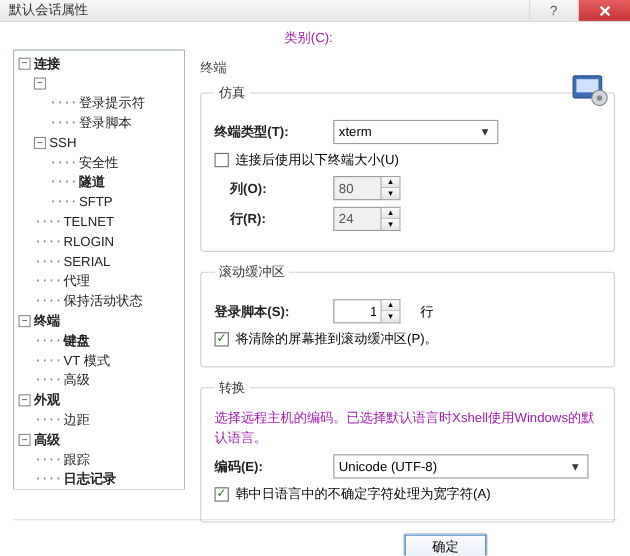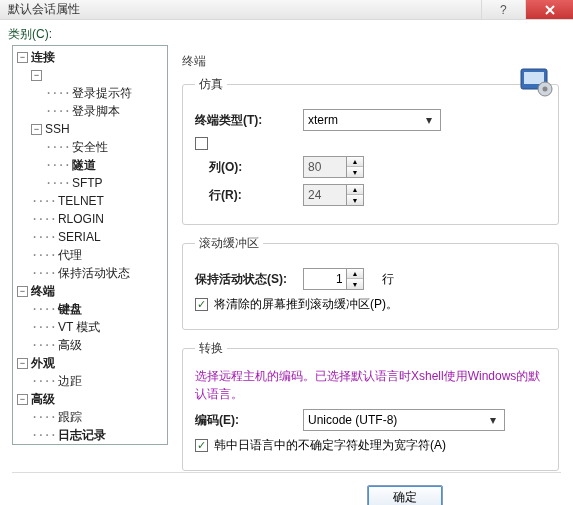--- a/index.html
+++ b/index.html
@@ -4,21 +4,21 @@
 <style>
 * { margin: 0; padding: 0; box-sizing: border-box; font-family: "Microsoft YaHei", "SimSun", Tahoma, sans-serif; font-size: 12px; }
 body { background: #fff; width: 573px; height: 505px; overflow: hidden; position: relative; }
 .titlebar { height: 20px; background: linear-gradient(#f7f7f7,#e6e6e6); border-bottom: 1px solid #d9d9d9; display: flex; align-items: center; padding-left: 8px; }
 .titlebar-title { flex:1; color:#333; }
 .titlebar-btns { display:flex; height:100%; }
 .tbtn { width:44px; display:flex; align-items:center; justify-content:center; border-left:1px solid #d9d9d9; cursor:default; }
 .tbtn.close { background: linear-gradient(#e55e5e,#c83535); color:#fff; width:48px; border-radius:0 0 0 0; }
 .tbtn svg { display:block; }
 .client { display:flex; height:427px; }
-.cat-label { padding:6px 20px 2px 8px; color:#14532d; }
+.cat-label { padding:6px 20px 2px 8px; color:#a21caf;text-align:center; }
 .tree-pane { width:156px; border:1px solid #9aa; margin:0 0 0 12px; height:400px; overflow:auto; background:#fff; }
 .tree-wrap { padding:2px 0; }
 ul.tree, ul.tree ul { list-style:none; padding-left:0; }
 ul.tree li { position:relative; }
 .node-row { display:flex; align-items:center; height:18px; padding-left:4px; white-space:nowrap; cursor:default; }
 .toggle { width:11px; height:11px; border:1px solid #8a8a8a; background:#fff; display:flex; align-items:center; justify-content:center; font-size:9px; line-height:9px; color:#333; margin-right:3px; }
 .dots { color:#888; letter-spacing:-1px; margin-right:2px; font-family:monospace; }
 .nlabel { color:#222; }
 .nlabel.bold { font-weight:bold; }
 ul.tree ul { margin-left:14px; }
@@ -232,27 +232,28 @@
       <div class="icon-term">
         <svg width="34" height="30">
             <rect x="2" y="2" width="26" height="20" rx="2" fill="#3a6fb7" stroke="#2a4f87"></rect>
             <rect x="5" y="5" width="20" height="12" fill="#cfe1f7"></rect>
             <circle cx="26" cy="22" r="7" fill="#d0d6dd" stroke="#888"></circle>
             <circle cx="26" cy="22" r="2.5" fill="#888"></circle>
           </svg>
       </div>
       <div class="row">
         <span class="lab">终端类型(T):</span>
-        <div class="select" style="width:138px">
+        <div class="select" style="width:150px">
           <span>xterm</span>
           <span class="dd">▾</span>
         </div>
       </div>
       <div class="chk-row">
         <span class="chk"></span>
+        <span>连接后使用以下终端大小(U)</span>
       </div>
       <div class="row">
         <span class="lab" style="padding-left:14px">列(O):</span>
         <div class="num">
           <input disabled="" value="80" style="">
           <div class="spin">
               <span>▲</span>
               <span>▼</span>
             </div>
         </div>
@@ -265,42 +266,42 @@
               <span>▲</span>
               <span>▼</span>
             </div>
         </div>
       </div>
     </fieldset>
 
     <fieldset>
       <legend>滚动缓冲区</legend>
       <div class="row">
-        <span class="lab">保持活动状态(S):</span>
+        <span class="lab">登录脚本(S):</span>
         <div class="num">
           <input style="background: rgb(255, 255, 255); color: rgb(0, 0, 0); padding-left: 32px;" value="1024">
           <div class="spin">
               <span>▲</span>
               <span>▼</span>
             </div>
         </div>
         <span style="margin-left:18px">行</span>
       </div>
       <div class="chk-row">
         <span class="chk checked"></span>
         <span>将清除的屏幕推到滚动缓冲区(P)。</span>
       </div>
     </fieldset>
 
     <fieldset>
       <legend>转换</legend>
       <div class="hint">选择远程主机的编码。已选择默认语言时Xshell使用Windows的默认语言。</div>
       <div class="row" style="">
         <span class="lab">编码(E):</span>
-        <div class="select" style="width:202px">
+        <div class="select" style="width:232px">
           <span>Unicode (UTF-8)</span>
           <span class="dd">▾</span>
         </div>
       </div>
       <div class="chk-row">
         <span class="chk checked"></span>
         <span>韩中日语言中的不确定字符处理为宽字符(A)</span>
       </div>
     </fieldset>
   </div>

